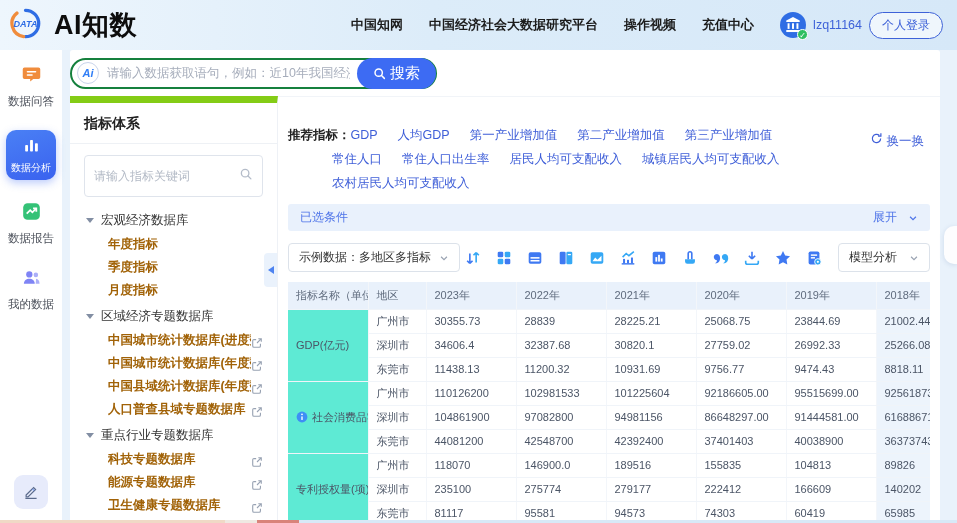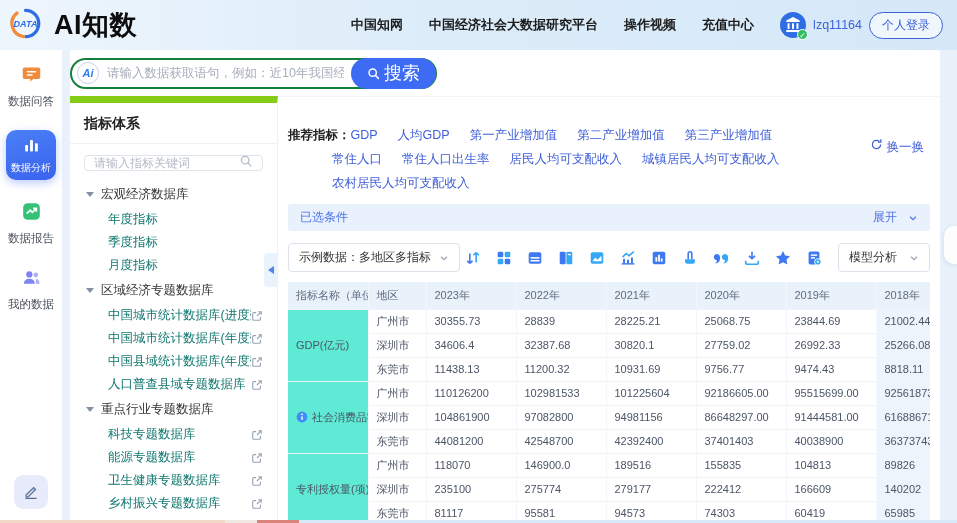--- a/index.html
+++ b/index.html
@@ -68,64 +68,64 @@
     display: flex; align-items: center; justify-content: center; flex: none; background: #fff;
   }
   .ai-search input {
     flex: 1; border: none; outline: none; font-size: 12.5px; padding: 0 8px;
     color: #555; background: transparent; min-width: 0;
     font-family: "Liberation Sans", "DejaVu Sans", sans-serif;
   }
   .ai-search input::placeholder { color: #a6adbb; }
   .search-btn {
     height: 31px; margin: -1px; border: none; border-radius: 17px; background: #3d6bf3;
-    color: #fff; font-size: 18px; padding: 0 16px; display: flex; align-items: center; gap: 4px;
+    color: #fff; font-size: 15px; padding: 0 16px; display: flex; align-items: center; gap: 4px;
     cursor: pointer; flex: none; font-family: inherit;
   }
   
   .body-split { flex: 1; display: flex; min-height: 0; }
   .left-panel { width: 208px; flex: none; border-right: 1px solid #eef1f6; border-top: 7px solid #84cc16; position: relative; overflow: hidden; }
   .panel-title { font-size: 14px; font-weight: bold; color: #222; padding: 12px 14px 10px; border-bottom: 1px solid #eef1f5; }
   .panel-search {
-    margin: 11px 14px 6px; height: 16px; border: 1px solid #dfe4ec; border-radius: 4px;
+    margin: 11px 14px 6px; height: 42px; border: 1px solid #dfe4ec; border-radius: 4px;
     display: flex; align-items: center; padding: 0 9px;
   }
   .panel-search input {
     flex: 1; border: none; outline: none; font-size: 12px; color: #555; min-width: 0;
     font-family: "Liberation Sans", "DejaVu Sans", sans-serif;
   }
   .panel-search input::placeholder { color: #b3bac6; }
   .tree { padding: 4px 0 0; }
   .tree-parent { display: flex; align-items: center; gap: 7px; padding: 5px 8px 5px 16px; font-size: 12.5px; color: #333; cursor: pointer; }
   .caret-down {
     width: 0; height: 0; border-left: 4.5px solid transparent; border-right: 4.5px solid transparent;
     border-top: 5.5px solid #828ea3; flex: none;
   }
   .tree-child {
-    display: flex; align-items: center; padding: 4px 14px 4px 38px; font-size: 12.5px;
-    color: #0f766e; cursor: pointer; height: 23px;
+    display: flex; align-items: flex-end; padding: 4px 14px 4px 38px; font-size: 12.5px;
+    color: #a16207; cursor: pointer; height: 23px; font-weight: bold;
   }
   .tree-child .tc-label { flex: 1; white-space: nowrap; overflow: hidden; }
   .tree-child .ext { flex: none; display: flex; }
   .panel-collapse {
     position: absolute; right: -1px; top: 150px; width: 14px; height: 34px;
     background: #eaf2fc; border-radius: 4px 0 0 4px; display: flex; align-items: center; justify-content: center; cursor: pointer;
   }
   .panel-collapse i {
     width: 0; height: 0; border-top: 4.5px solid transparent; border-bottom: 4.5px solid transparent;
     border-right: 6px solid #4e83f0; display: block;
   }
   
   .main { flex: 1; min-width: 0; padding: 16px 10px; border-top: 1px solid #f1f4f8; position: relative; }
   .recommend { position: relative; padding: 10px 86px 2px 0; font-size: 12.5px; line-height: 24px; }
   .rec-flow { padding-left: 22px; text-indent: -22px; margin-left: 22px; }
   .rec-label { font-weight: 600; color: #222; margin-left: -22px; }
   .rec-link { color: #3e5ed8; margin-right: 20px; cursor: pointer; white-space: nowrap; text-indent: 0; display: inline-block; }
   .refresh-btn {
-    position: absolute; right: 2px; top: 20px; display: flex; align-items: center; gap: 4px;
+    position: absolute; right: 2px; top: 14px; display: flex; align-items: center; gap: 4px;
     color: #3e5ed8; font-size: 12.5px; cursor: pointer; background: #fff; padding: 2px 4px;
   }
   .filter-bar {
     margin-top: 7px; background: #e9f1fc; border-radius: 3px; height: 27px;
     display: flex; align-items: center; justify-content: space-between; padding: 0 12px;
     font-size: 12px; color: #4e74e8;
   }
   .filter-expand { display: flex; align-items: flex-end; gap: 11px; cursor: pointer; color: #4e74e8; }
   .toolbar { display: flex; align-items: center; margin: 12px 0 10px; }
   .select-box {

